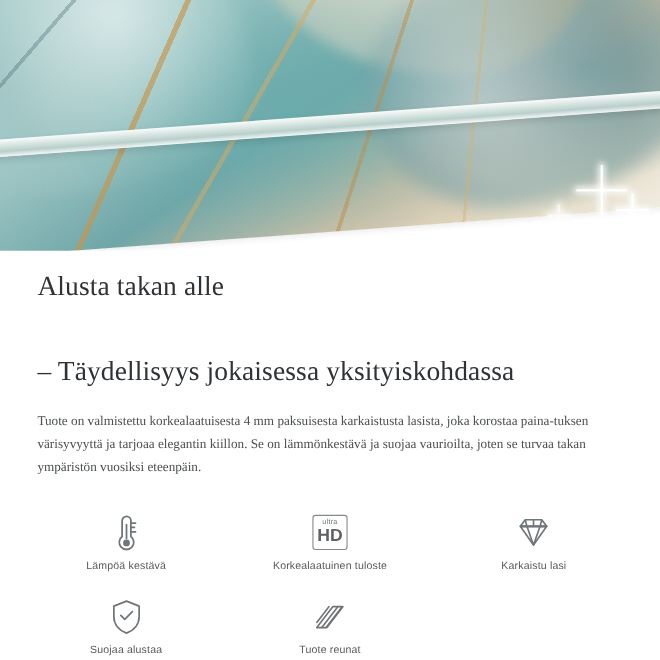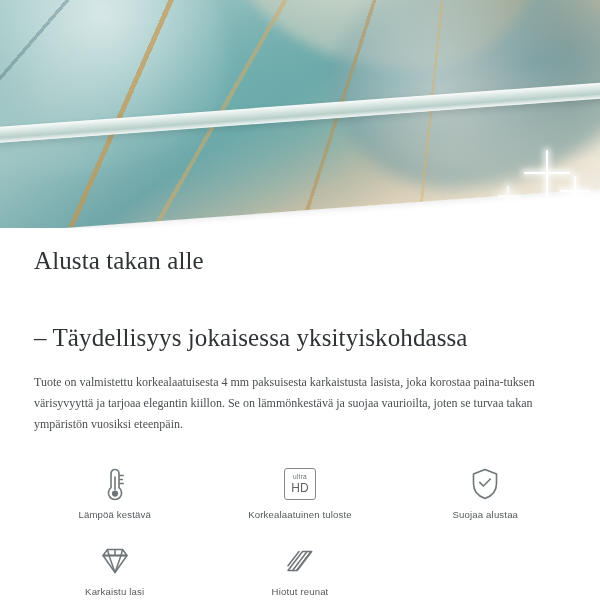--- a/index.html
+++ b/index.html
@@ -215,22 +215,22 @@
     align-items: center;
     justify-content: center;
     line-height: 1;
   }
   .ultrahd-box .u-top {
     font-size: 6.6px;
     color: #6f7578;
     letter-spacing: .2px;
   }
   .ultrahd-box .u-bot {
-    font-size: 12px;
-    font-weight: normal;
+    font-size: 16px;
+    font-weight: bold;
     color: #5e6265;
     margin-top: 1px;
   }
 </style>
 </head>
 <body>
 
 <div class="page">
 
   <div class="hero">
@@ -277,47 +277,47 @@
           <div class="ultrahd-box">
             <span class="u-top">ultra</span>
             <span class="u-bot">HD</span>
           </div>
         </div>
         <div class="feature-label">Korkealaatuinen tuloste</div>
       </div>
 
       <div class="feature">
         <div class="feature-icon">
-          <svg width="34" height="38" viewBox="0 0 34 38" fill="none" stroke="#6f7578" stroke-width="1.6">
-            <path d="M17 4.5 5.5 9v9.5c0 7.4 4.9 12.7 11.5 15 6.6-2.3 11.5-7.6 11.5-15V9L17 4.5z" stroke-linejoin="round"></path>
-            <path d="M11.8 17.4l3.6 3.6 6.9-7" stroke-linecap="round" stroke-linejoin="round"></path>
-          </svg>
-        </div>
-        <div class="feature-label">Suojaa alustaa</div>
-      </div>
-
-      <div class="feature">
-        <div class="feature-icon">
           <svg width="38" height="34" viewBox="0 0 38 34" fill="none" stroke="#6f7578" stroke-width="1.5">
             <path d="M7 11.5h24L19 28.5 7 11.5z" stroke-linejoin="round"></path>
             <path d="M11.5 5.5h15l4.5 6H7l4.5-6z" stroke-linejoin="round"></path>
             <path d="M7 11.5h24M13 11.5 19 28.5l6-17M11.5 5.5 13 11.5M26.5 5.5 25 11.5M19 5.5v6" stroke-linejoin="round"></path>
           </svg>
         </div>
         <div class="feature-label">Karkaistu lasi</div>
+      </div>
+
+      <div class="feature">
+        <div class="feature-icon">
+          <svg width="34" height="38" viewBox="0 0 34 38" fill="none" stroke="#6f7578" stroke-width="1.6">
+            <path d="M17 4.5 5.5 9v9.5c0 7.4 4.9 12.7 11.5 15 6.6-2.3 11.5-7.6 11.5-15V9L17 4.5z" stroke-linejoin="round"></path>
+            <path d="M11.8 17.4l3.6 3.6 6.9-7" stroke-linecap="round" stroke-linejoin="round"></path>
+          </svg>
+        </div>
+        <div class="feature-label">Suojaa alustaa</div>
       </div>
 
       <div class="feature">
         <div class="feature-icon">
           <svg width="34" height="32" viewBox="0 0 34 32" fill="none" stroke="#6f7578" stroke-width="1.5">
             <path d="M5 25.5 19.5 6.5h8.5L13.5 25.5H5z" stroke-linejoin="round"></path>
             <path d="M13 25.5 27.5 6.5M17.5 25.5 32 6.5" stroke-linecap="round" opacity="0"></path>
             <path d="M10 25.5 24.5 6.5M15 25.5 29.5 6.5" stroke-linecap="round" opacity="0"></path>
             <path d="M9.6 25.5 24.1 6.5M14.2 25.5 28.7 6.5M5 20.8 16 6.5" stroke-linecap="round"></path>
           </svg>
         </div>
-        <div class="feature-label">Hiotut reunat</div>
+        <div class="feature-label">Tuote reunat</div>
       </div>
 
 
     </div>
   </div>
 </div>
 
 </body></html>

